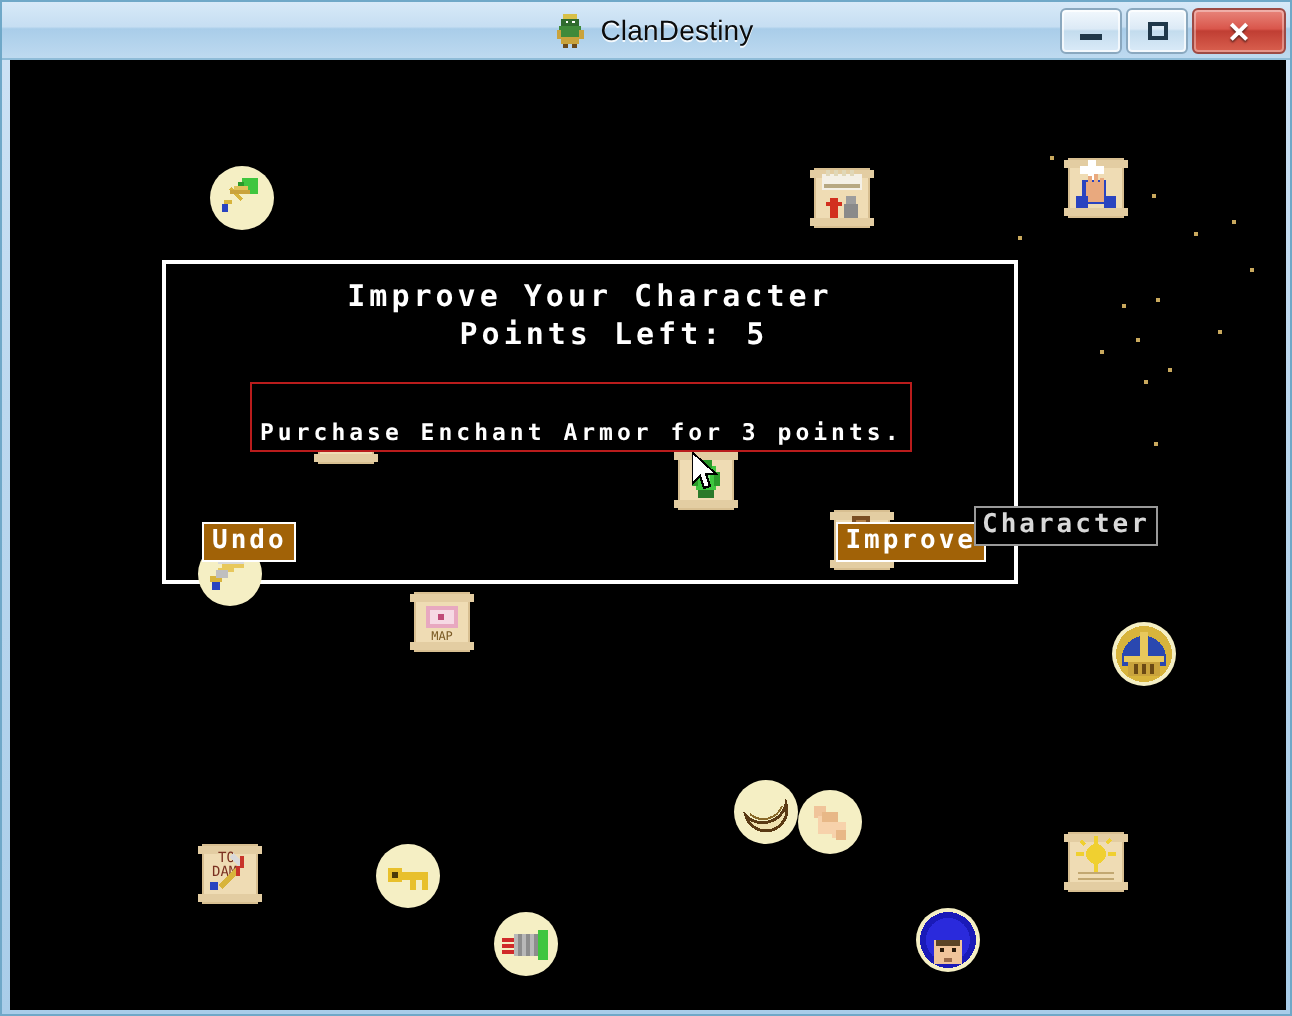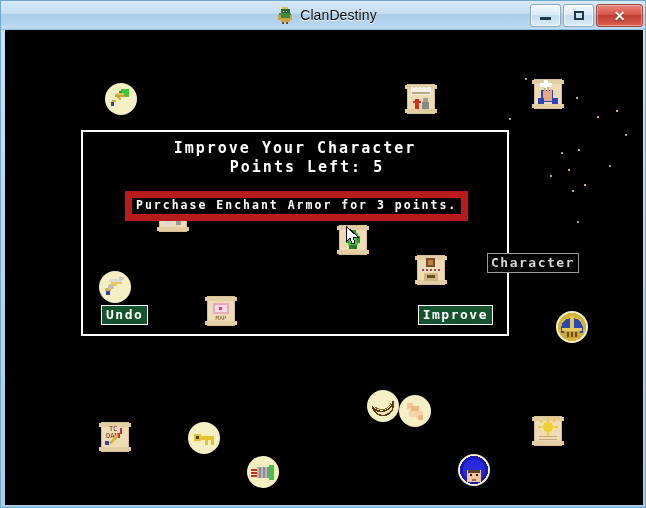--- a/index.html
+++ b/index.html
@@ -102,21 +102,21 @@
     left: -2px; right: -2px; height: 4px;
     background: #e3cda2;
   }
   .scroll:before { top: 1px; }
   .scroll:after { bottom: 1px; }
   .ico-svg { position: absolute; left: 0; top: 0; }
   
   #dialog {
     position: absolute;
     left: 76px; top: 100px;
-    width: 428px; height: 206px;
+    width: 428px; height: 162px;
     background: #000;
     border: 2px solid #ffffff;
     box-sizing: border-box;
   }
   .pixfont {
     font-family: "DejaVu Sans Mono", monospace;
     color: #ffffff;
     letter-spacing: 2px;
     -webkit-font-smoothing: none;
   }
@@ -124,31 +124,31 @@
     position: absolute; left: 0; top: 7px; width: 100%;
     text-align: center; font-size: 15px; font-weight: bold;
   }
   #dlg-points {
     position: absolute; left: 0; top: 26px; width: 100%;
     text-align: center; font-size: 15px; font-weight: bold; padding-left: 12px;
   }
   #tooltip {
     position: absolute;
     left: 42px; top: 59px;
-    padding: 0 4px 2px 4px;
+    padding: 17px 4px 2px 4px;
     background: #000;
-    border: 7px solid #b91c1c;
+    border: 1px solid #b91c1c;
     font-size: 11.5px; font-weight: bold;
     white-space: nowrap;
     z-index: 40;
   }
   .dlg-btn {
     position: absolute;
     padding: 1px 4px 2px 4px;
-    background: #14532d;
+    background: #a16207;
     border: 1px solid #ffffff;
     font-size: 13px; font-weight: bold;
     letter-spacing: 1.5px;
     cursor: default;
   }
   #btn-undo { left: 18px; bottom: 9px; }
   #btn-finished { right: 14px; bottom: 9px; }
   #research-btn {
     position: absolute;
     left: 482px; top: 223px;

